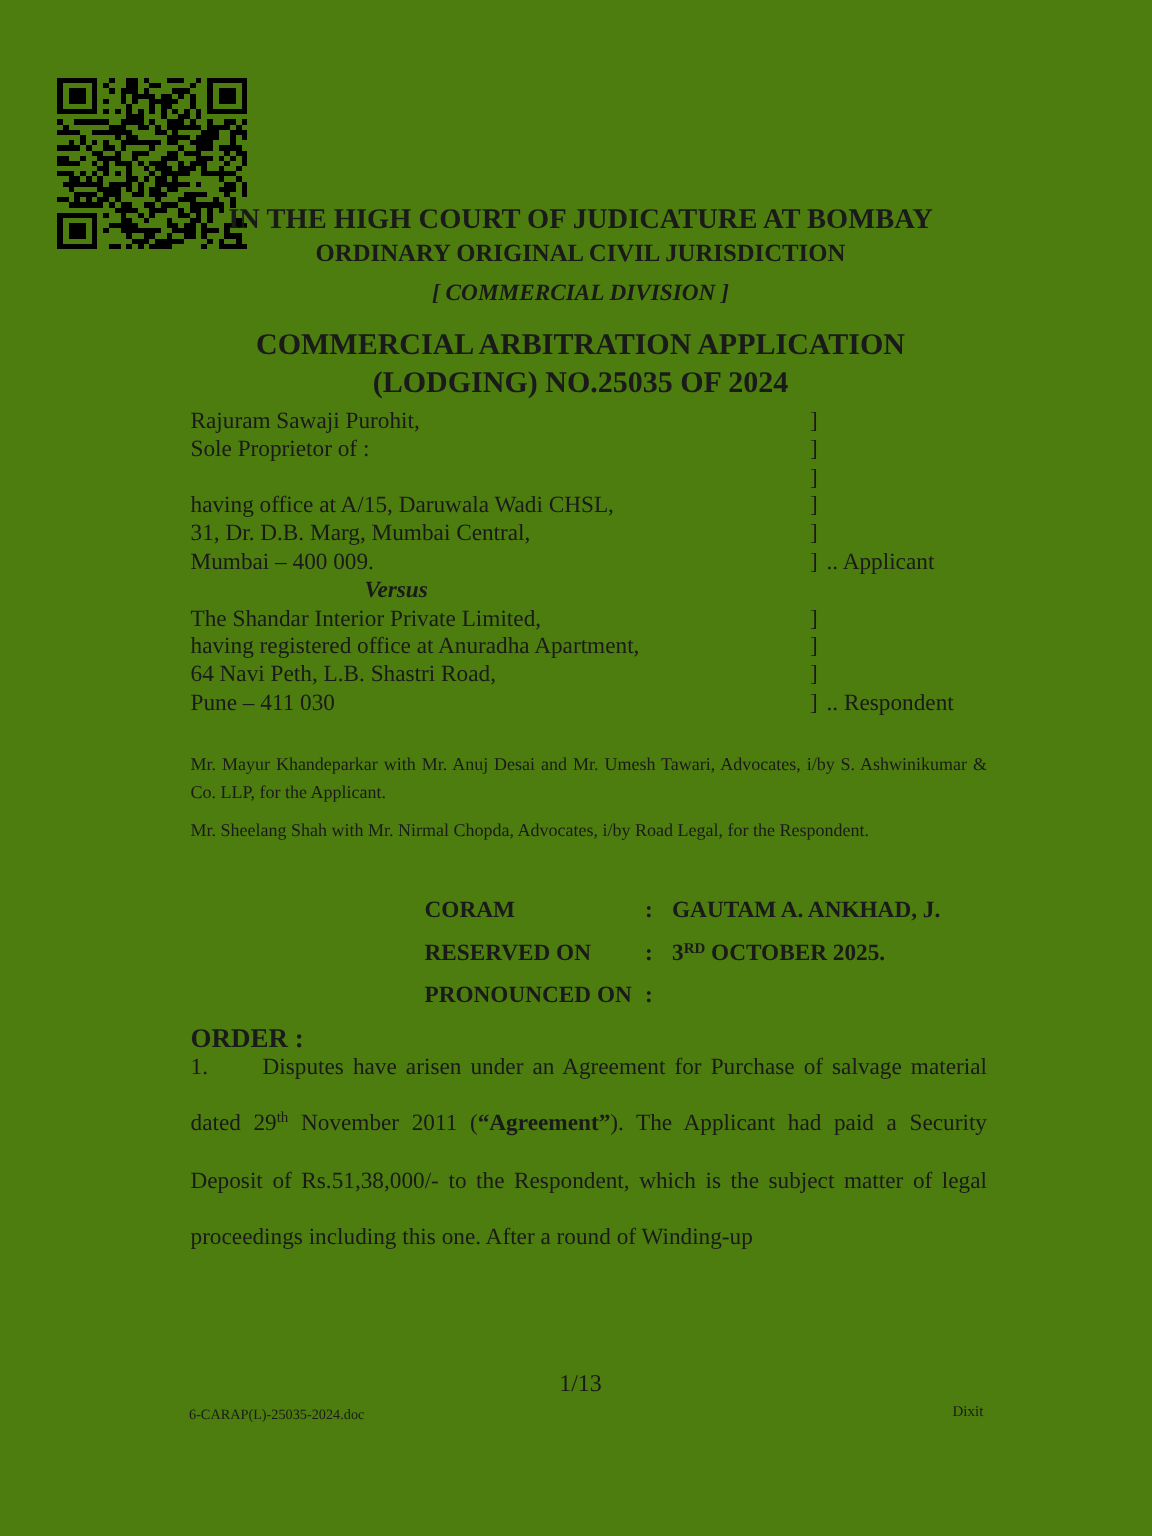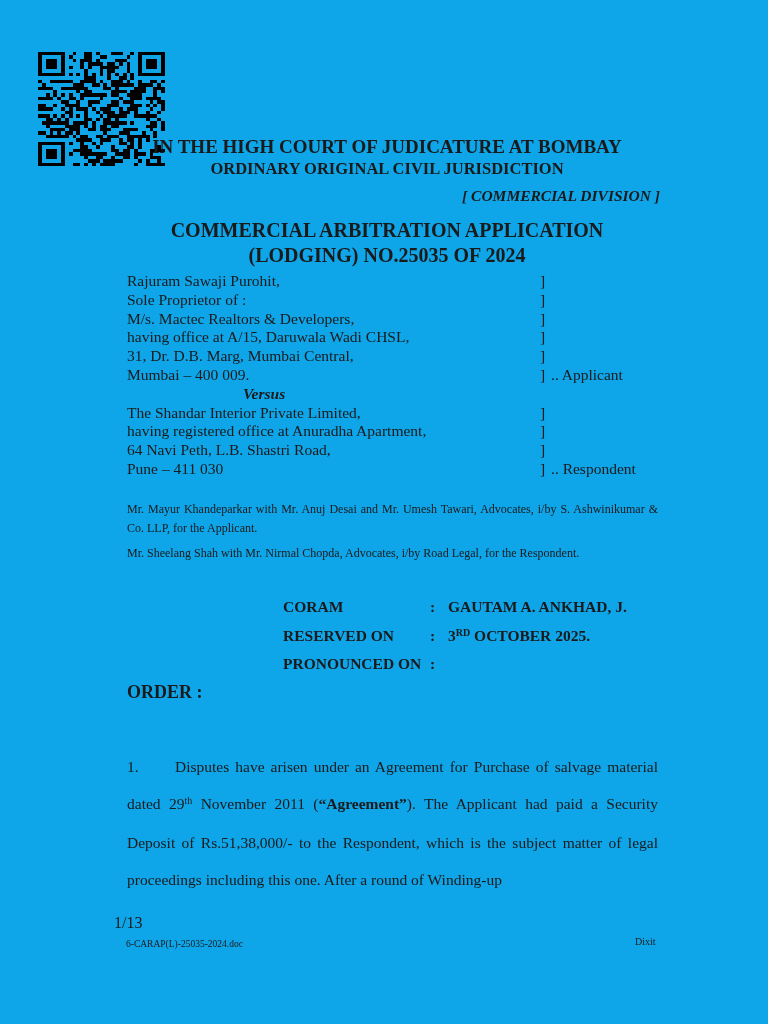--- a/index.html
+++ b/index.html
@@ -1,40 +1,40 @@
 <!DOCTYPE html>
 <html><head>
 <meta charset="utf-8">
 <style>
   * { margin:0; padding:0; box-sizing:border-box; }
   html,body { background:#ffffff; }
   .page {
     position:relative;
     width:768px; height:1024px;
-    background:#0ea5e9;
+    background:#4d7c0f;
     font-family:"Liberation Serif","DejaVu Serif",serif;
     color:#1a1a1a;
     overflow:hidden;
     margin:0 auto;
   }
   
   .qr {
     position:absolute; left:38px; top:52px;
     width:127px; height:114px;
   }
   .qr svg { width:100%; height:100%; shape-rendering:crispEdges; }
 
   
   .header-block {
     position:absolute; left:114px; top:136px; width:546px;
     text-align:center;
   }
   .h-court1 { font-size:19px; font-weight:bold; line-height:22px; }
   .h-court2 { font-size:16.5px; font-weight:bold; line-height:21px; }
-  .h-division { font-size:15.5px; font-weight:bold; font-style:italic; line-height:19px; margin-top:7px;text-align:right; }
+  .h-division { font-size:15.5px; font-weight:bold; font-style:italic; line-height:19px; margin-top:7px; }
   .h-case { font-size:20px; font-weight:bold; line-height:25px; margin-top:13px; }
 
   
   .parties {
     position:absolute; left:127px; top:272px; width:540px;
     font-size:15.5px; line-height:18.8px;
   }
   .party-row { position:relative; height:18.8px; white-space:nowrap; }
   .party-bracket { position:absolute; left:413px; top:0; }
   .party-suffix { position:absolute; left:424px; top:0; }
@@ -57,31 +57,31 @@
     white-space:nowrap;
   }
   .sup { font-size:10px; position:relative; top:-5px; font-weight:bold; }
 
   
   .order-heading {
     position:absolute; left:127px; top:682px;
     font-size:18px; font-weight:bold;
   }
   .order-para {
-    position:absolute; left:127px; top:748px; width:531px;
+    position:absolute; left:127px; top:693px; width:531px;
     font-size:15.5px; line-height:37px; text-align:justify;
   }
   .para-num { display:inline-block; width:48px; }
   .bold { font-weight:bold; }
   .tsup { font-size:10px; position:relative; top:-5px; }
 
   
   .footer-page {
     position:absolute; left:114px; top:914px; width:546px;
-    font-size:16px;
+    text-align:center; font-size:16px;
   }
   .footer-doc {
     position:absolute; left:126px; top:939px;
     font-size:9.5px;
   }
   .footer-signer {
     position:absolute; left:635px; top:936px;
     font-size:10px;
   }
 </style>
@@ -652,21 +652,20 @@
   <div class="parties">
     <div class="party-row">
       <span>Rajuram Sawaji Purohit,</span>
       <span class="party-bracket">]</span>
     </div>
     <div class="party-row">
       <span>Sole Proprietor of :</span>
       <span class="party-bracket">]</span>
     </div>
     <div class="party-row">
-      <span>M/s. Mactec Realtors &amp; Developers,</span>
       <span class="party-bracket">]</span>
     </div>
     <div class="party-row">
       <span>having office at A/15, Daruwala Wadi CHSL,</span>
       <span class="party-bracket">]</span>
     </div>
     <div class="party-row">
       <span>31, Dr. D.B. Marg, Mumbai Central,</span>
       <span class="party-bracket">]</span>
     </div>

